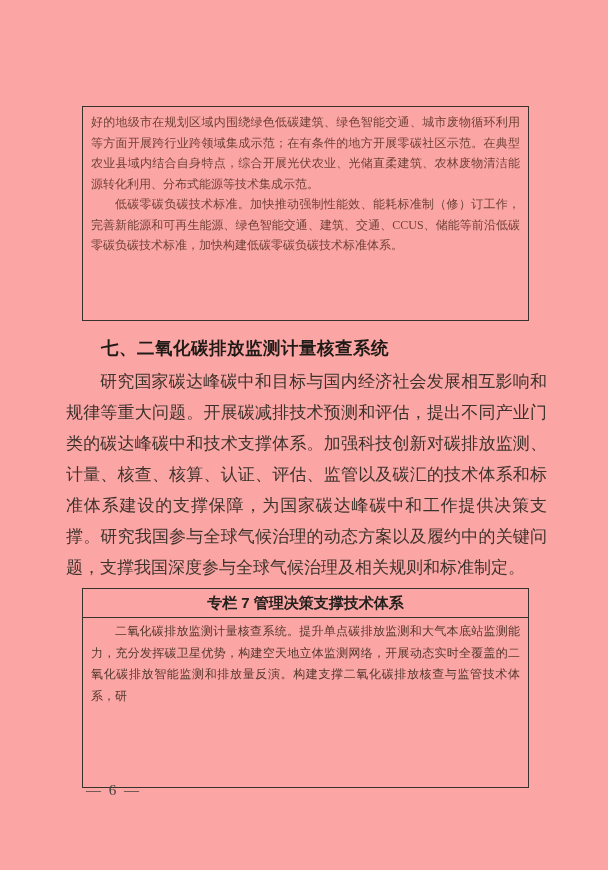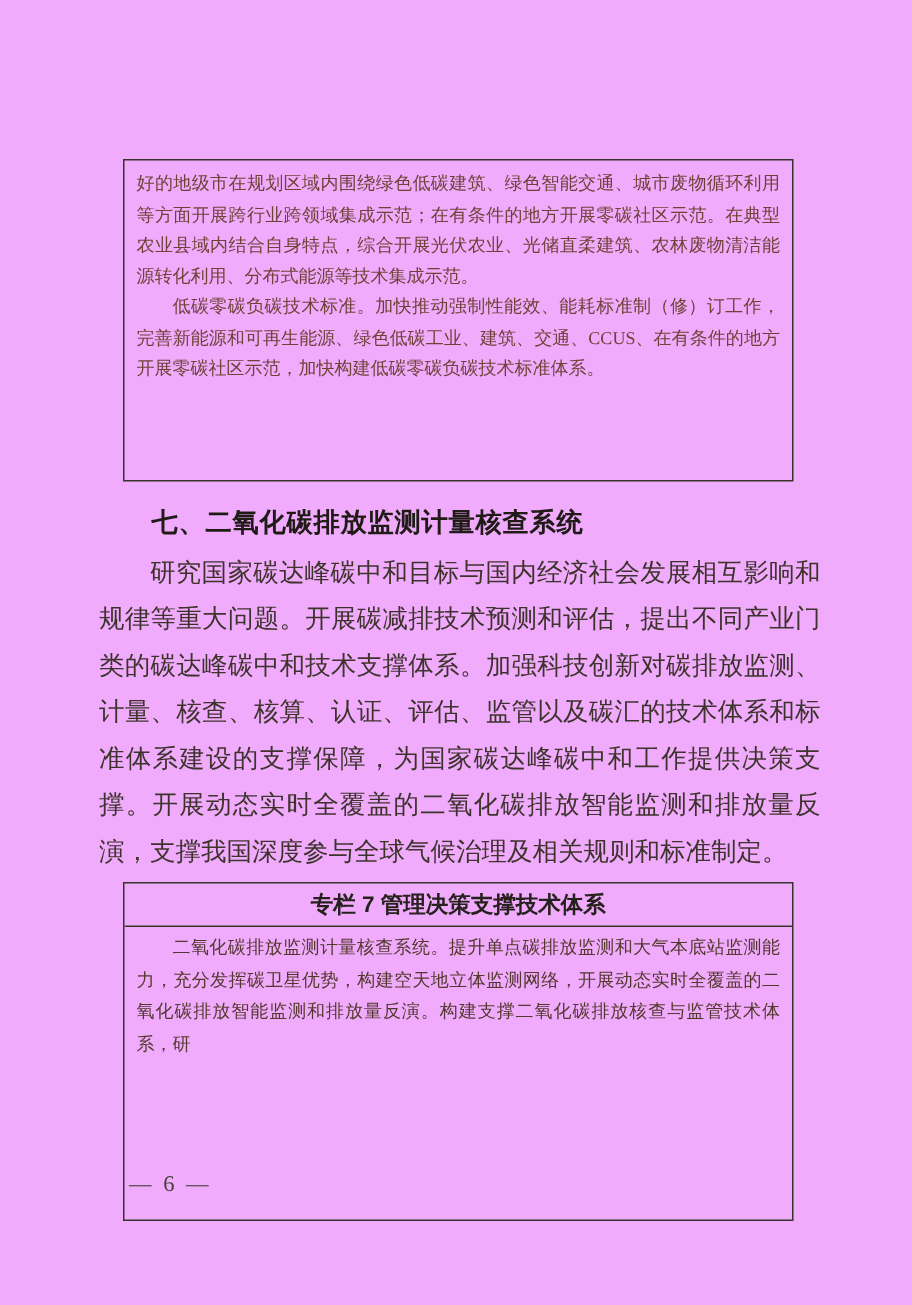--- a/index.html
+++ b/index.html
@@ -4,21 +4,21 @@
 <style>
   html, body { margin: 0; padding: 0; }
   body {
     width: 608px; height: 870px;
     background: #fbfaf7;
     font-family: "Liberation Serif", "DejaVu Serif", serif;
   }
   .page {
     position: relative;
     width: 608px; height: 870px;
-    background: #f0abfc;
+    background: #fca5a5;
     overflow: hidden;
   }
   
   .top-box {
     position: absolute;
     left: 82px; top: 106px;
     width: 447px; height: 215px;
     box-sizing: border-box;
     border: 1.5px solid #38322d;
     padding: 5px 8px 4px 8px;
@@ -51,21 +51,21 @@
     font-size: 17px;
     line-height: 31px;
     color: #3e332c;
     text-align: justify;
     text-indent: 2em;
   }
   
   .col-box {
     position: absolute;
     left: 82px; top: 588px;
-    width: 447px; height: 226px;
+    width: 447px; height: 200px;
     box-sizing: border-box;
     border: 1.5px solid #38322d;
     overflow: hidden;
   }
   .col-title {
     font-family: "Liberation Sans", "DejaVu Sans", sans-serif;
     font-weight: bold;
     font-size: 15px;
     color: #26211d;
     text-align: center;
@@ -89,26 +89,26 @@
     letter-spacing: 2px;
   }
 </style>
 </head>
 <body>
 
 <div class="page">
 
   <div class="top-box">
     <p>好的地级市在规划区域内围绕绿色低碳建筑、绿色智能交通、城市废物循环利用等方面开展跨行业跨领域集成示范；在有条件的地方开展零碳社区示范。在典型农业县域内结合自身特点，综合开展光伏农业、光储直柔建筑、农林废物清洁能源转化利用、分布式能源等技术集成示范。</p>
-    <p class="ind">低碳零碳负碳技术标准。加快推动强制性能效、能耗标准制（修）订工作，完善新能源和可再生能源、绿色低碳工业、建筑、交通、CCUS、在有条件的地方开展零碳社区示范，加快构建低碳零碳负碳技术标准体系。</p>
+    <p class="ind">低碳零碳负碳技术标准。加快推动强制性能效、能耗标准制（修）订工作，完善新能源和可再生能源、绿色智能交通、建筑、交通、CCUS、储能等前沿低碳零碳负碳技术标准，加快构建低碳零碳负碳技术标准体系。</p>
   </div>
 
   <h2 class="heading">七、二氧化碳排放监测计量核查系统</h2>
 
-  <p class="body-text">研究国家碳达峰碳中和目标与国内经济社会发展相互影响和规律等重大问题。开展碳减排技术预测和评估，提出不同产业门类的碳达峰碳中和技术支撑体系。加强科技创新对碳排放监测、计量、核查、核算、认证、评估、监管以及碳汇的技术体系和标准体系建设的支撑保障，为国家碳达峰碳中和工作提供决策支撑。开展动态实时全覆盖的二氧化碳排放智能监测和排放量反演，支撑我国深度参与全球气候治理及相关规则和标准制定。</p>
+  <p class="body-text">研究国家碳达峰碳中和目标与国内经济社会发展相互影响和规律等重大问题。开展碳减排技术预测和评估，提出不同产业门类的碳达峰碳中和技术支撑体系。加强科技创新对碳排放监测、计量、核查、核算、认证、评估、监管以及碳汇的技术体系和标准体系建设的支撑保障，为国家碳达峰碳中和工作提供决策支撑。研究我国参与全球气候治理的动态方案以及履约中的关键问题，支撑我国深度参与全球气候治理及相关规则和标准制定。</p>
 
   <div class="col-box">
     <div class="col-title">专栏 7  管理决策支撑技术体系</div>
     <div class="col-body">
       <p>二氧化碳排放监测计量核查系统。提升单点碳排放监测和大气本底站监测能力，充分发挥碳卫星优势，构建空天地立体监测网络，开展动态实时全覆盖的二氧化碳排放智能监测和排放量反演。构建支撑二氧化碳排放核查与监管技术体系，研</p>
     </div>
   </div>
 
   <div class="pageno">— 6 —</div>
 

